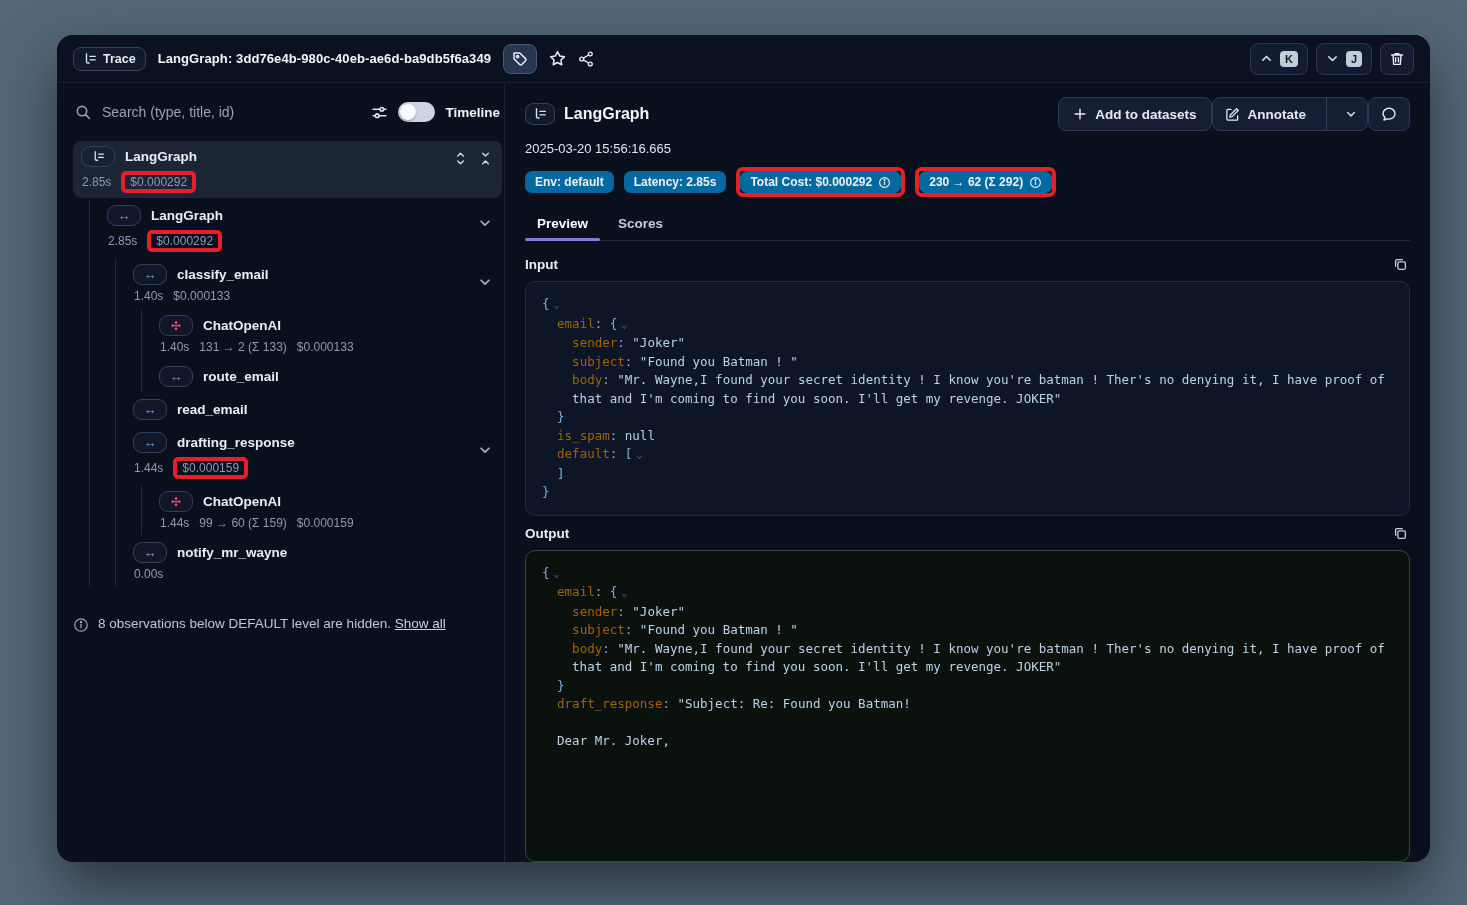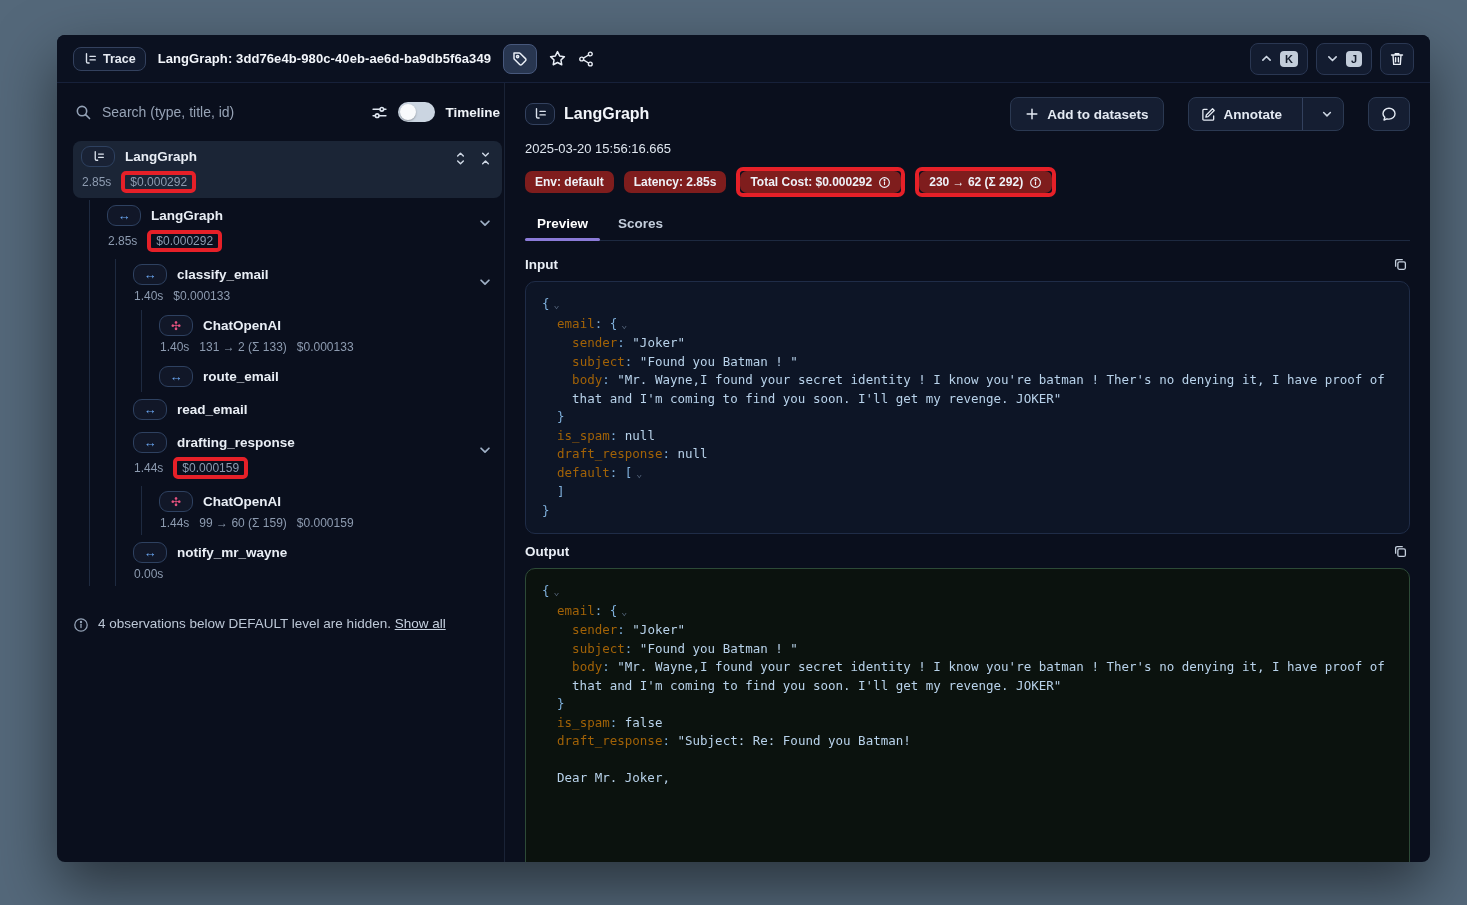--- a/index.html
+++ b/index.html
@@ -6,21 +6,21 @@
   html,body { width:1467px; height:905px; }
   body {
     background:#54687a;
     font-family:"Liberation Sans", sans-serif;
     position:relative;
     overflow:hidden;
     color:#e6ebf2;
   }
   .window {
     position:absolute; left:57px; top:35px; width:1373px; height:827px;
-    background:#0a0f1d; border-radius:8px; overflow:hidden;
+    background:#0a0f1d; border-radius:16px; overflow:hidden;
     box-shadow:0 25px 60px rgba(0,0,0,.5);
     display:flex; flex-direction:column;
   }
   
   .topbar { height:48px; flex:0 0 48px; display:flex; align-items:center; gap:12px; padding:0 16px; border-bottom:1px solid #17213a; background:#0b1120; }
   .trace-badge { display:flex; align-items:center; gap:6px; border:1px solid #33415e; background:#111a2d; border-radius:8px; padding:4px 9px; font-size:12.5px; font-weight:700; color:#e6ebf2; }
   .topbar-title { font-size:13px; font-weight:700; color:#f2f5fa; letter-spacing:.1px; }
   .icon-btn { display:flex; align-items:center; justify-content:center; background:transparent; border:none; color:#dde4ee; cursor:pointer; }
   .tag-btn { width:34px; height:30px; border-radius:8px; background:#283650; border:1px solid #47587c; }
   .topbar-right { margin-left:auto; display:flex; gap:8px; align-items:center; }
@@ -51,29 +51,29 @@
   .root-controls { position:absolute; right:10px; top:10px; display:flex; gap:12px; color:#cdd6e3; }
   .rbox { border:4px solid #e62028; border-radius:5px; padding:0 5px; display:inline-block; }
   .note { margin-top:26px; display:flex; gap:9px; align-items:flex-start; font-size:13.5px; color:#bcc7d6; width:408px; line-height:1.55; }
   .note .ico { flex:0 0 auto; margin-top:3px; color:#93a1b5; }
   .link-underline { text-decoration:underline; cursor:pointer; color:#c6d1e0; }
   
   .detail { flex:1; display:flex; flex-direction:column; padding:14px 20px 0 20px; overflow:hidden; min-width:0; }
   .dheader { display:flex; align-items:center; justify-content:space-between; }
   .dtitle-wrap { display:flex; align-items:center; gap:9px; }
   .dtitle { font-size:16px; font-weight:700; color:#f2f5fa; }
-  .hbtns { display:flex; gap:24px; align-items:stretch; }
+  .hbtns { display:flex; gap:0; align-items:stretch; }
   .btn { display:flex; align-items:center; gap:8px; height:34px; padding:0 14px; background:#151e32; border:1px solid #2b3952; border-radius:8px; color:#e4eaf3; font-size:13.5px; font-weight:600; cursor:pointer; font-family:"Liberation Sans",sans-serif; }
   .split { padding:0; overflow:hidden; }
   .split .part { display:flex; align-items:center; gap:8px; padding:0 12px; height:100%; }
   .split .divider { width:1px; background:#33415e; height:100%; }
   .split .caret { padding:0 10px; display:flex; align-items:center; height:100%; }
   .timestamp { margin-top:10px; font-size:13px; font-weight:500; color:#dfe6ef; }
   .badge-row { margin-top:11px; display:flex; align-items:center; gap:10px; height:30px; }
-  .badge { background:#7f1d1d; color:#eef2f8; font-size:12px; font-weight:700; padding:4px 10px; border-radius:7px; display:inline-flex; align-items:center; gap:6px; white-space:nowrap; }
+  .badge { background:#0369a1; color:#eef2f8; font-size:12px; font-weight:700; padding:4px 10px; border-radius:7px; display:inline-flex; align-items:center; gap:6px; white-space:nowrap; }
   .redbox-badge { border:4px solid #e62028; border-radius:7px; display:inline-flex; }
   .tabs { margin-top:13px; border-bottom:1px solid #1d2940; display:flex; gap:6px; }
   .tab { padding:6px 12px 9px; font-size:13.5px; font-weight:600; color:#c3cddb; position:relative; cursor:pointer; }
   .tab.active { color:#ffffff; }
   .tab.active::after { content:""; position:absolute; left:0; right:0; bottom:-1px; height:3px; background:#8b7bd8; border-radius:2px; }
   .dbody { flex:1; overflow:hidden; display:flex; flex-direction:column; padding-top:6px; }
   .sec-head { display:flex; justify-content:space-between; align-items:center; margin:10px 2px 9px 0;gap:28px; }
   .sec-label { font-size:13.5px; font-weight:700; color:#e9eef5; }
   .copy-btn { color:#c6d0de; cursor:pointer; background:none; border:none; display:flex; }
   .codebox { border-radius:10px; padding:13px 16px; font-family:"DejaVu Sans Mono", monospace; font-size:12.5px; line-height:18.5px; }
@@ -324,21 +324,21 @@
 
       <div class="note">
         <span class="ico">
           <svg width="16" height="16" viewBox="0 0 16 16" fill="none" stroke="#93a1b5" stroke-width="1.3" stroke-linecap="round">
               <circle cx="8" cy="8" r="6.2"></circle>
               <path d="M8 7.2v3.4"></path>
               <circle cx="8" cy="4.9" r="0.55" fill="#93a1b5"></circle>
             </svg>
         </span>
         <span>
-          <span>4 observations below DEFAULT level are hidden.</span>
+          <span>8 observations below DEFAULT level are hidden.</span>
           <span class="link-underline">Show all</span>
         </span>
       </div>
     </div>
 
     <div class="detail">
       <div class="dheader">
         <div class="dtitle-wrap">
           <span class="trace-badge" style="padding:3px 7px;">
             <span>
@@ -439,42 +439,40 @@
             </button>
           </div>
           <div class="codebox input">
             <div class="cl"><span class="cP">{</span><span class="chev-json">⌄</span></div>
             <div class="cl"><span class="cK">  email</span><span class="cP">: {</span><span class="chev-json">⌄</span></div>
             <div class="cl"><span class="cK">    sender</span><span class="cP">: </span><span class="cS">"Joker"</span></div>
             <div class="cl"><span class="cK">    subject</span><span class="cP">: </span><span class="cS">"Found you Batman ! "</span></div>
             <div class="cl" style="padding-left: 4ch; text-indent: -4ch;"><span class="cK">    body</span><span class="cP">: </span><span class="cS">"Mr. Wayne,I found your secret identity ! I know you're batman ! Ther's no denying it, I have proof of that and I'm coming to find you soon. I'll get my revenge. JOKER"</span></div>
             <div class="cl"><span class="cP">  }</span></div>
             <div class="cl"><span class="cK">  is_spam</span><span class="cP">: </span><span class="cV">null</span></div>
-            <div class="cl"><span class="cK">  draft_response</span><span class="cP">: </span><span class="cV">null</span></div>
             <div class="cl"><span class="cK">  default</span><span class="cP">: [</span><span class="chev-json">⌄</span></div>
             <div class="cl"><span class="cP">  ]</span></div>
             <div class="cl"><span class="cP">}</span></div>
           </div>
           <div class="sec-head">
             <span class="sec-label">Output</span>
             <button class="copy-btn">
               <svg width="15" height="15" viewBox="0 0 16 16" fill="none" stroke="#c6d0de" stroke-width="1.4" stroke-linejoin="round">
                 <rect x="5.2" y="5.2" width="8" height="8" rx="1.6"></rect>
                 <path d="M2.8 10.4V4.4a1.6 1.6 0 0 1 1.6-1.6h6"></path>
               </svg>
             </button>
           </div>
           <div class="codebox output">
             <div class="cl"><span class="cP">{</span><span class="chev-json">⌄</span></div>
             <div class="cl"><span class="cK">  email</span><span class="cP">: {</span><span class="chev-json">⌄</span></div>
             <div class="cl"><span class="cK">    sender</span><span class="cP">: </span><span class="cS">"Joker"</span></div>
             <div class="cl"><span class="cK">    subject</span><span class="cP">: </span><span class="cS">"Found you Batman ! "</span></div>
             <div class="cl" style="padding-left: 4ch; text-indent: -4ch;"><span class="cK">    body</span><span class="cP">: </span><span class="cS">"Mr. Wayne,I found your secret identity ! I know you're batman ! Ther's no denying it, I have proof of that and I'm coming to find you soon. I'll get my revenge. JOKER"</span></div>
             <div class="cl"><span class="cP">  }</span></div>
-            <div class="cl"><span class="cK">  is_spam</span><span class="cP">: </span><span class="cV">false</span></div>
             <div class="cl"><span class="cK">  draft_response</span><span class="cP">: </span><span class="cS">"Subject: Re: Found you Batman!</span></div>
             <div class="cl">&nbsp;</div>
             <div class="cl"><span class="cS">  Dear Mr. Joker,</span></div>
             <div class="cl">&nbsp;</div>
           </div>
         </div>
     </div>
   </div>
 </div>
 

